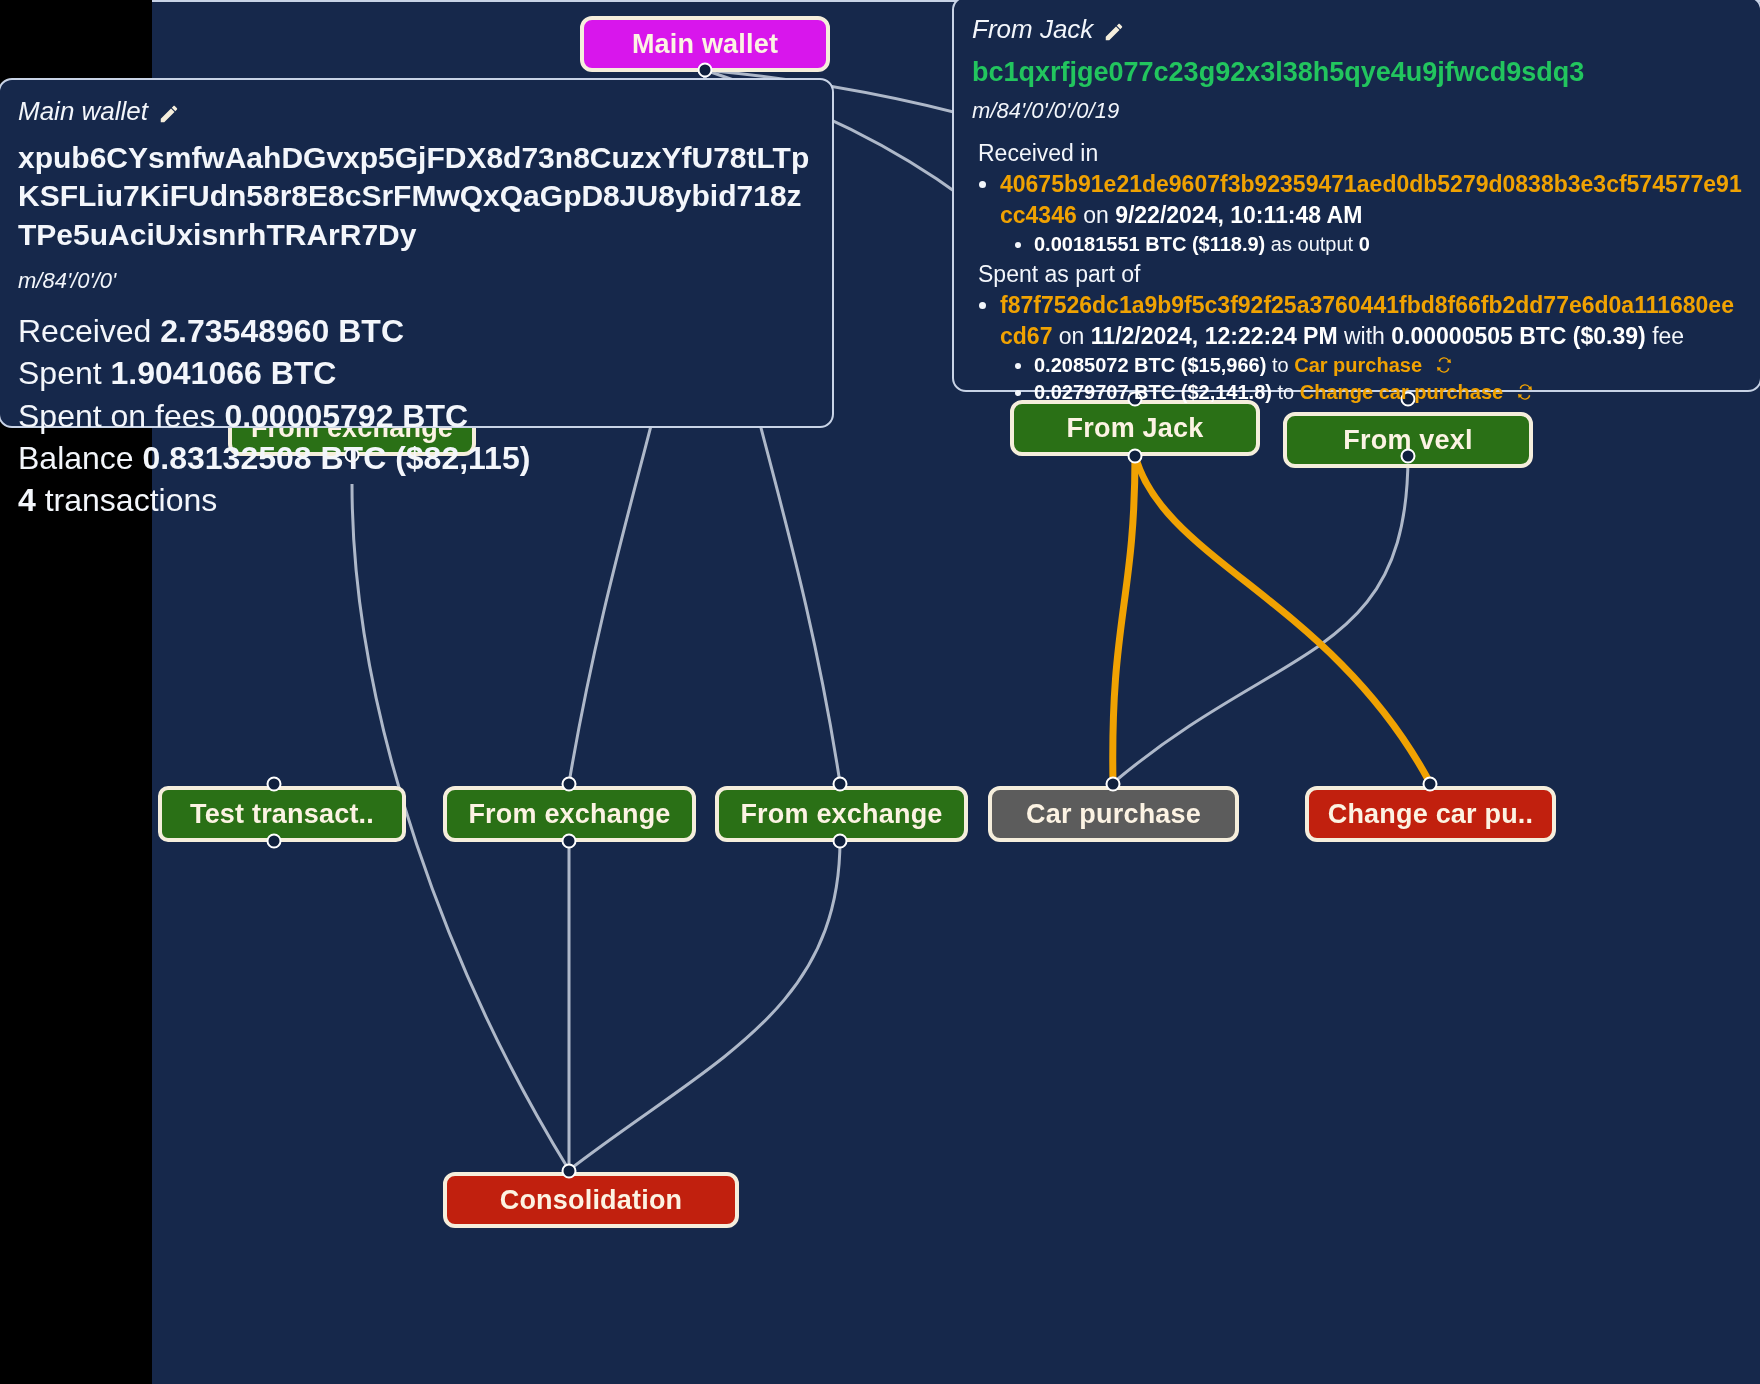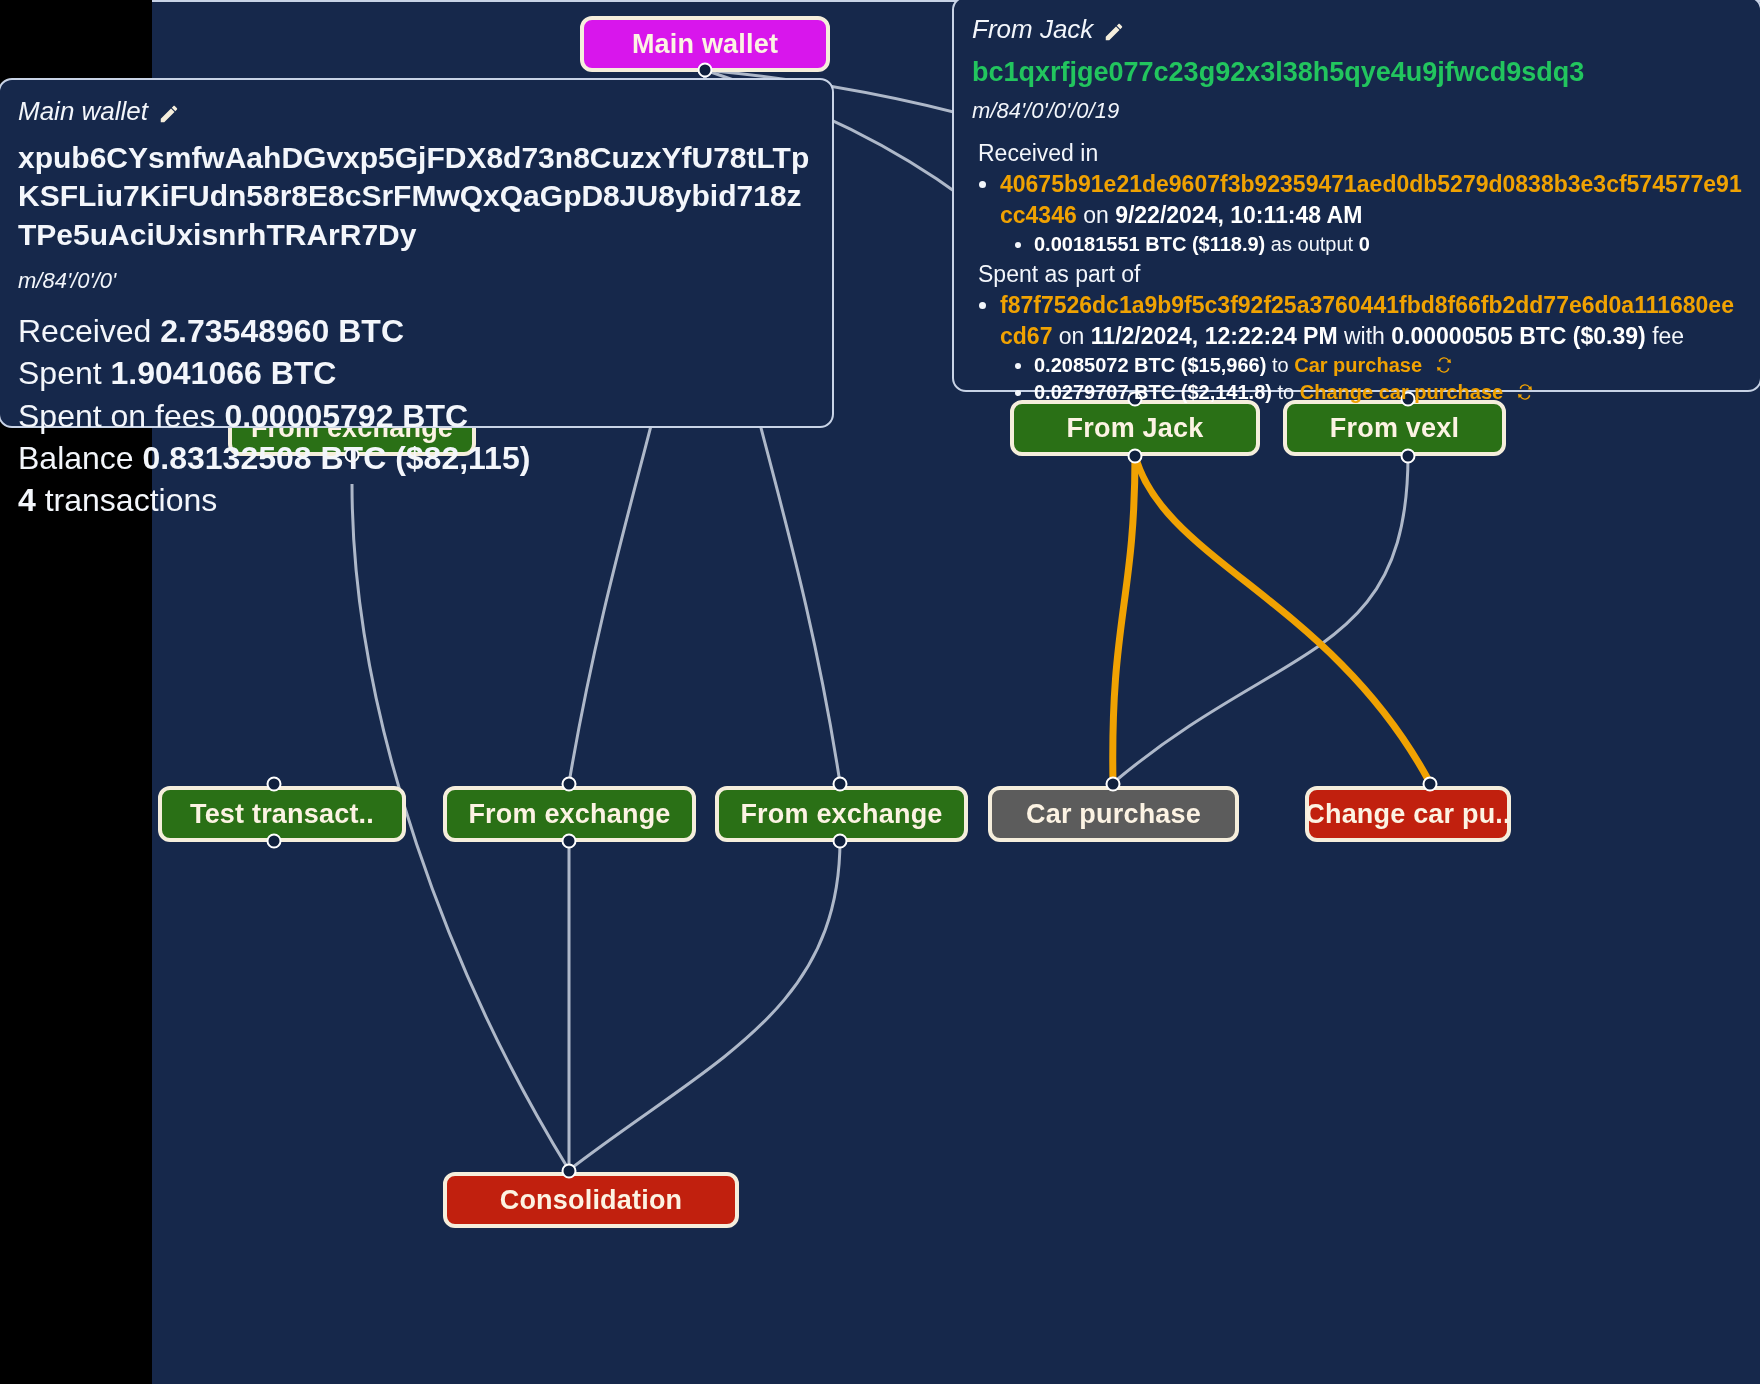--- a/index.html
+++ b/index.html
@@ -95,27 +95,27 @@
     <span>From exchange</span>
   </div>
   <div class="handle" style="left:200px;top:455px;"></div>
 
   <div class="node n-green" style="left:858px;top:400px;width:250px;">
     <span>From Jack</span>
   </div>
   <div class="handle" style="left:983px;top:399px;"></div>
   <div class="handle" style="left:983px;top:456px;"></div>
 
-  <div class="node n-green" style="left:1131px;top:400px;width:223px;">
+  <div class="node n-green" style="left:1131px;top:412px;width:250px;">
     <span>From vexl</span>
   </div>
   <div class="handle" style="left:1256px;top:399px;"></div>
   <div class="handle" style="left:1256px;top:456px;"></div>
 
-  <div class="node n-green" style="left:6px;top:786px;width:248px;">
+  <div class="node n-green" style="left:6px;top:786px;width:248px;border-radius:10px;">
     <span>Test transact..</span>
   </div>
   <div class="handle" style="left:122px;top:784px;"></div>
   <div class="handle" style="left:122px;top:841px;"></div>
 
   <div class="node n-green" style="left:291px;top:786px;width:253px;">
     <span>From exchange</span>
   </div>
   <div class="handle" style="left:417px;top:784px;"></div>
   <div class="handle" style="left:417px;top:841px;"></div>
@@ -124,21 +124,21 @@
     <span>From exchange</span>
   </div>
   <div class="handle" style="left:688px;top:784px;"></div>
   <div class="handle" style="left:688px;top:841px;"></div>
 
   <div class="node n-gray" style="left:836px;top:786px;width:251px;">
     <span>Car purchase</span>
   </div>
   <div class="handle" style="left:961px;top:784px;"></div>
 
-  <div class="node n-red" style="left:1153px;top:786px;width:206px;">
+  <div class="node n-red" style="left:1153px;top:786px;width:251px;">
     <span>Change car pu..</span>
   </div>
   <div class="handle" style="left:1278px;top:784px;"></div>
 
   <div class="node n-red" style="left:291px;top:1172px;width:296px;">
     <span>Consolidation</span>
   </div>
   <div class="handle" style="left:417px;top:1171px;"></div>
 
 </div>

